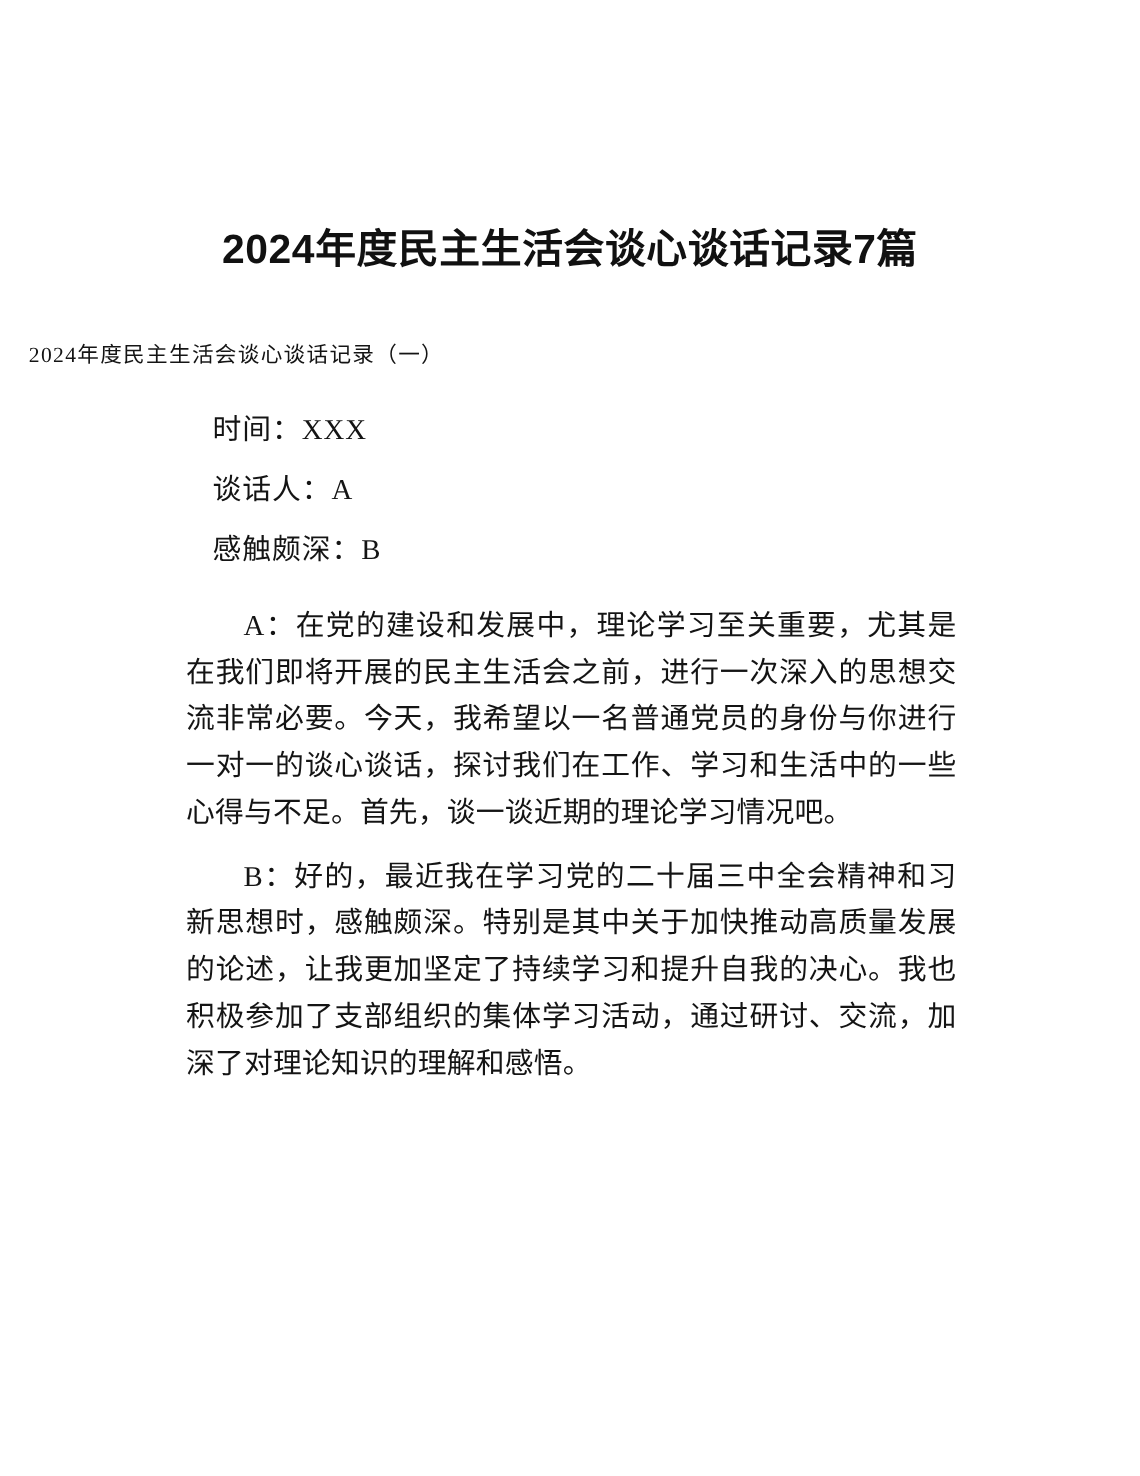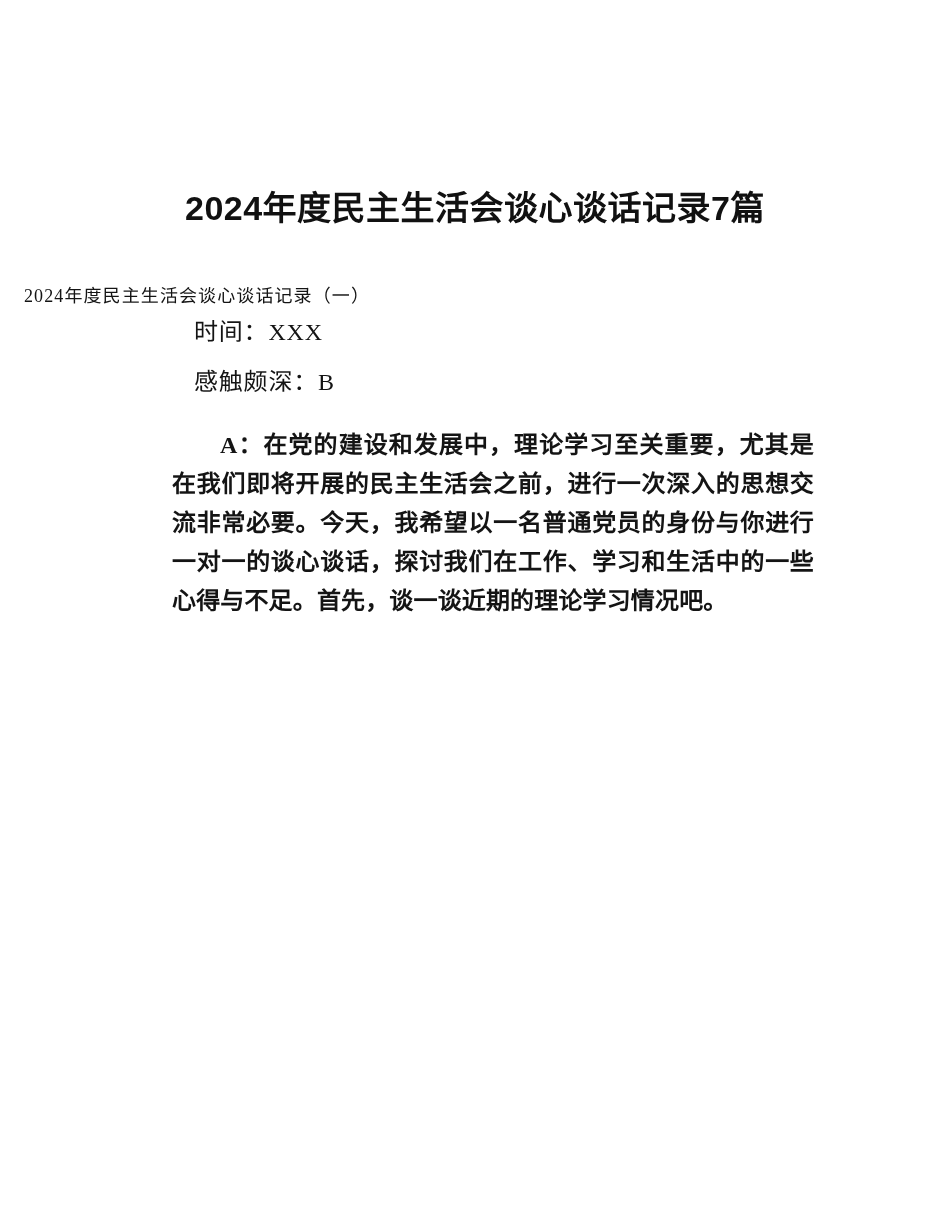--- a/index.html
+++ b/index.html
@@ -54,23 +54,22 @@
     letter-spacing: 1.1px;
     color: #141414;
     white-space: nowrap;
     margin-left: 24px;
   }
 
   
   .content {
     position: absolute;
     left: 155px;
-    top: 317px;
+    top: 344px;
     width: 642px;
-    margin-left: 17px;
   }
 
   .meta-line {
     font-family: "Liberation Serif", "DejaVu Serif", serif;
     font-size: 24px;
     line-height: 30px;
     letter-spacing: 0.8px;
     color: #141414;
     text-indent: 22px;
     margin: 0 0 20px 0;
@@ -84,21 +83,20 @@
     font-family: "Liberation Serif", "DejaVu Serif", serif;
     font-size: 24px;
     line-height: 39px;
     letter-spacing: 0.15px;
     color: #141414;
     text-align: justify;
     text-justify: inter-character;
     text-indent: 48px;
     margin: 0;
     word-break: break-all;
-    font-weight: bold;
   }
   .para + .para {
     margin-top: 14px;
   }
 
   .para-block {
     margin-top: 29px;
   }
 </style>
 </head>
@@ -108,23 +106,25 @@
 
   <h1 class="doc-title">2024年度民主生活会谈心谈话记录7篇</h1>
 
   <div class="doc-subtitle">2024年度民主生活会谈心谈话记录（一）</div>
 
   <div class="content">
 
     <p class="meta-line">时间：XXX</p>
 
 
+    <p class="meta-line">谈话人：A</p>
 
     <p class="meta-line">感触颇深：B</p>
 
 
     <div class="para-block">
       <p class="para">A：在党的建设和发展中，理论学习至关重要，尤其是在我们即将开展的民主生活会之前，进行一次深入的思想交流非常必要。今天，我希望以一名普通党员的身份与你进行一对一的谈心谈话，探讨我们在工作、学习和生活中的一些心得与不足。首先，谈一谈近期的理论学习情况吧。</p>
 
+      <p class="para">B：好的，最近我在学习党的二十届三中全会精神和习新思想时，感触颇深。特别是其中关于加快推动高质量发展的论述，让我更加坚定了持续学习和提升自我的决心。我也积极参加了支部组织的集体学习活动，通过研讨、交流，加深了对理论知识的理解和感悟。</p>
     </div>
 
   </div>
 </div>
 
 </body></html>

